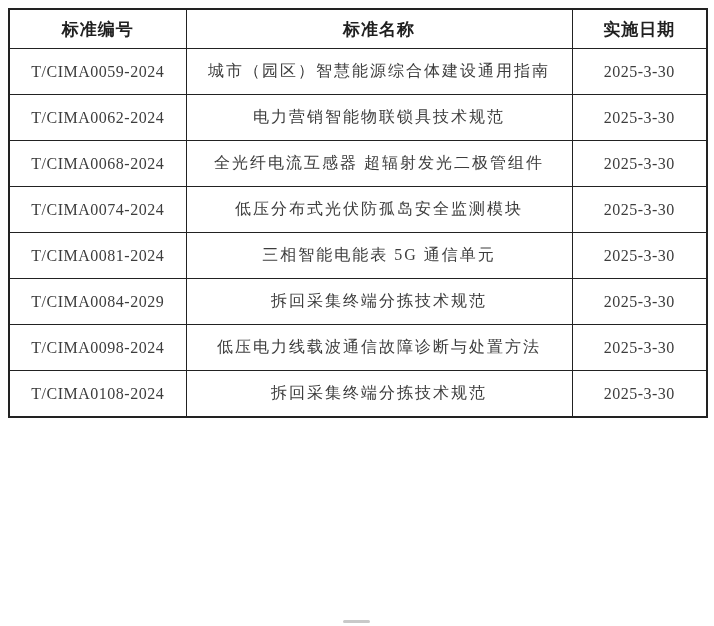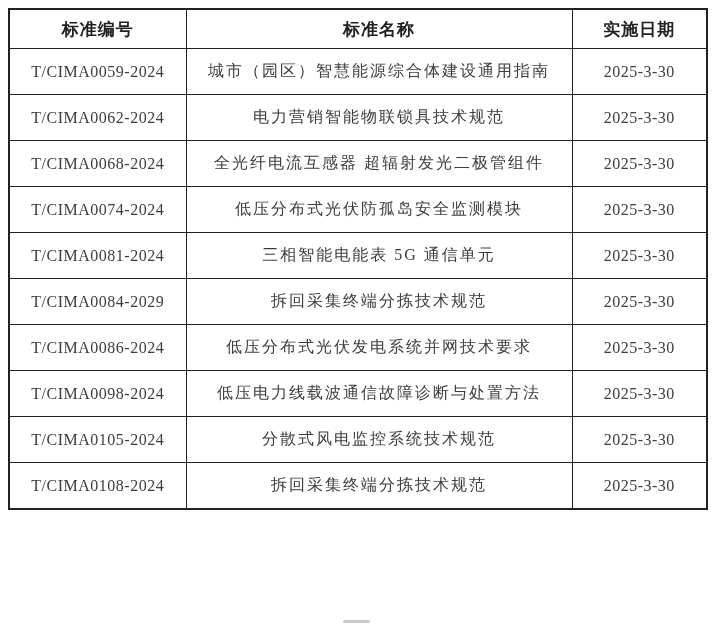--- a/index.html
+++ b/index.html
@@ -116,38 +116,28 @@
     <td class="col-name">三相智能电能表 5G 通信单元</td>
     <td class="col-date">2025-3-30</td>
   </tr>
 
   <tr>
     <td class="col-code">T/CIMA0084-2029</td>
     <td class="col-name">拆回采集终端分拣技术规范</td>
     <td class="col-date">2025-3-30</td>
   </tr>
 
-  <tr>
-    <td class="col-code">T/CIMA0086-2024</td>
-    <td class="col-name">低压分布式光伏发电系统并网技术要求</td>
-    <td class="col-date">2025-3-30</td>
-  </tr>
 
 
   <tr>
     <td class="col-code">T/CIMA0098-2024</td>
     <td class="col-name">低压电力线载波通信故障诊断与处置方法</td>
     <td class="col-date">2025-3-30</td>
   </tr>
 
-  <tr>
-    <td class="col-code">T/CIMA0105-2024</td>
-    <td class="col-name">分散式风电监控系统技术规范</td>
-    <td class="col-date">2025-3-30</td>
-  </tr>
 
   <tr>
     <td class="col-code">T/CIMA0108-2024</td>
     <td class="col-name">拆回采集终端分拣技术规范</td>
     <td class="col-date">2025-3-30</td>
   </tr>
 </tbody>
   </table>
 </div>
 

